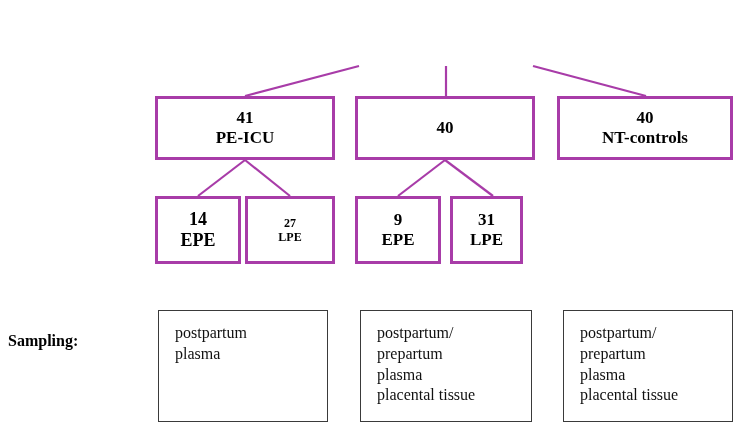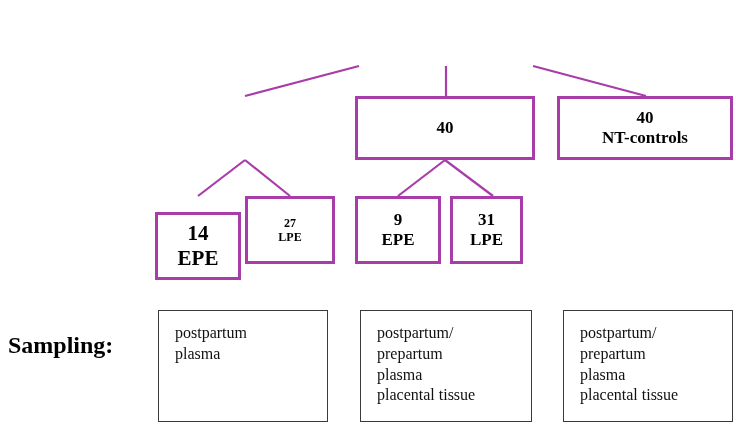--- a/index.html
+++ b/index.html
@@ -53,41 +53,41 @@
   }
   .node-pecontrols {
     left: 355px; top: 96px; width: 180px; height: 64px;
     font-size: 17px;
   }
   .node-ntcontrols {
     left: 557px; top: 96px; width: 176px; height: 64px;
     font-size: 17px;
   }
   .node-epe1 {
-    left: 155px; top: 212px; width: 86px; height: 68px;
-    font-size: 21px;
+    left: 155px; top: 196px; width: 86px; height: 68px;
+    font-size: 18px;
   }
   .node-lpe1 {
     left: 245px; top: 196px; width: 90px; height: 68px;
     font-size: 12px;
   }
   .node-epe2 {
     left: 355px; top: 196px; width: 86px; height: 68px;
     font-size: 17px;
   }
   .node-lpe2 {
     left: 450px; top: 196px; width: 73px; height: 68px;
     font-size: 17px;
   }
 
   .sampling-label {
     position: absolute;
     left: 8px;
     top: 332px;
-    font-size: 24px;
+    font-size: 16px;
     font-weight: bold;
     color: #000000;
     white-space: nowrap;
   }
   .sampling-box {
     position: absolute;
     box-sizing: border-box;
     border: 1.5px solid #3a3a3a;
     background: #ffffff;
     font-size: 16px;
@@ -116,20 +116,24 @@
     <line x1="533" y1="66" x2="646" y2="96" stroke="#a83ca8" stroke-width="2.2"></line>
 
     <line x1="245" y1="160" x2="198" y2="196" stroke="#a83ca8" stroke-width="2.2"></line>
     <line x1="245" y1="160" x2="290" y2="196" stroke="#a83ca8" stroke-width="2.2"></line>
 
     <line x1="445" y1="160" x2="398" y2="196" stroke="#a83ca8" stroke-width="2.2"></line>
     <line x1="445" y1="160" x2="493" y2="196" stroke="#a83ca8" stroke-width="2.2"></line>
   </svg>
 
 
+  <div class="node node-peicu">
+    <span class="line1">41</span>
+    <span class="line2">PE-ICU</span>
+  </div>
 
   <div class="node node-pecontrols">
     <span class="line1">40</span>
   </div>
 
   <div class="node node-ntcontrols">
     <span class="line1">40</span>
     <span class="line2">NT-controls</span>
   </div>
 

